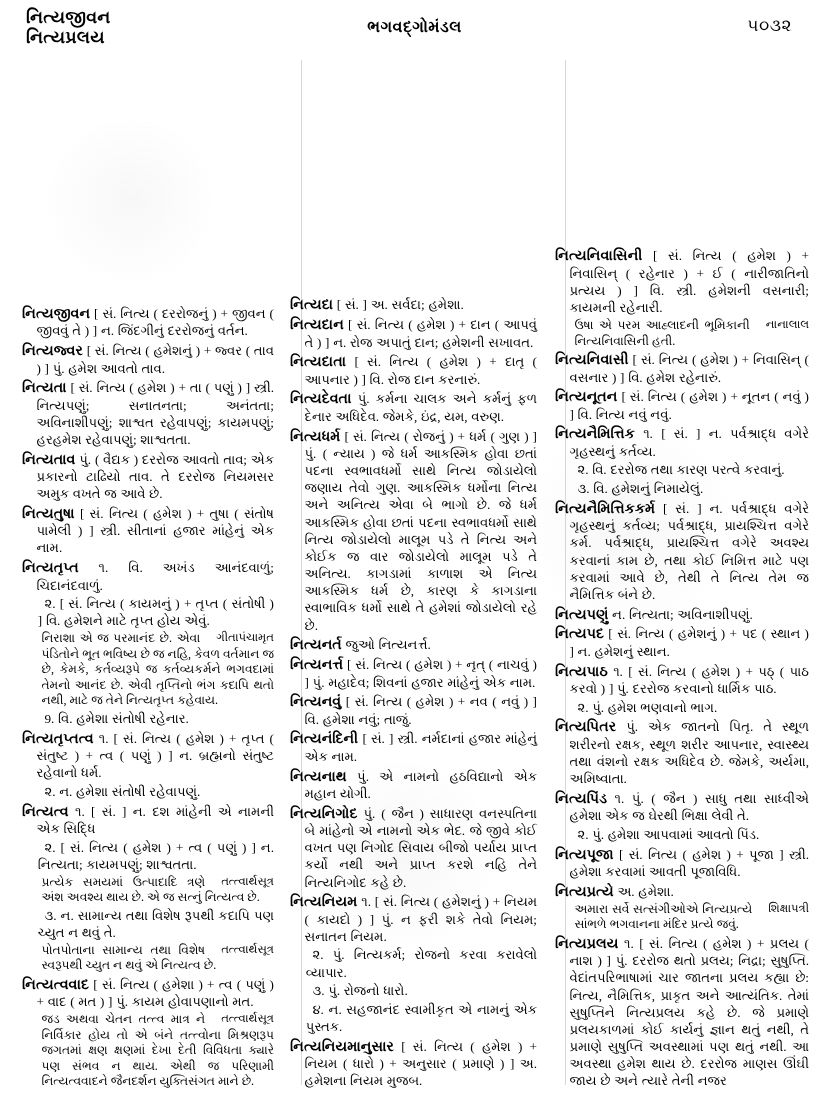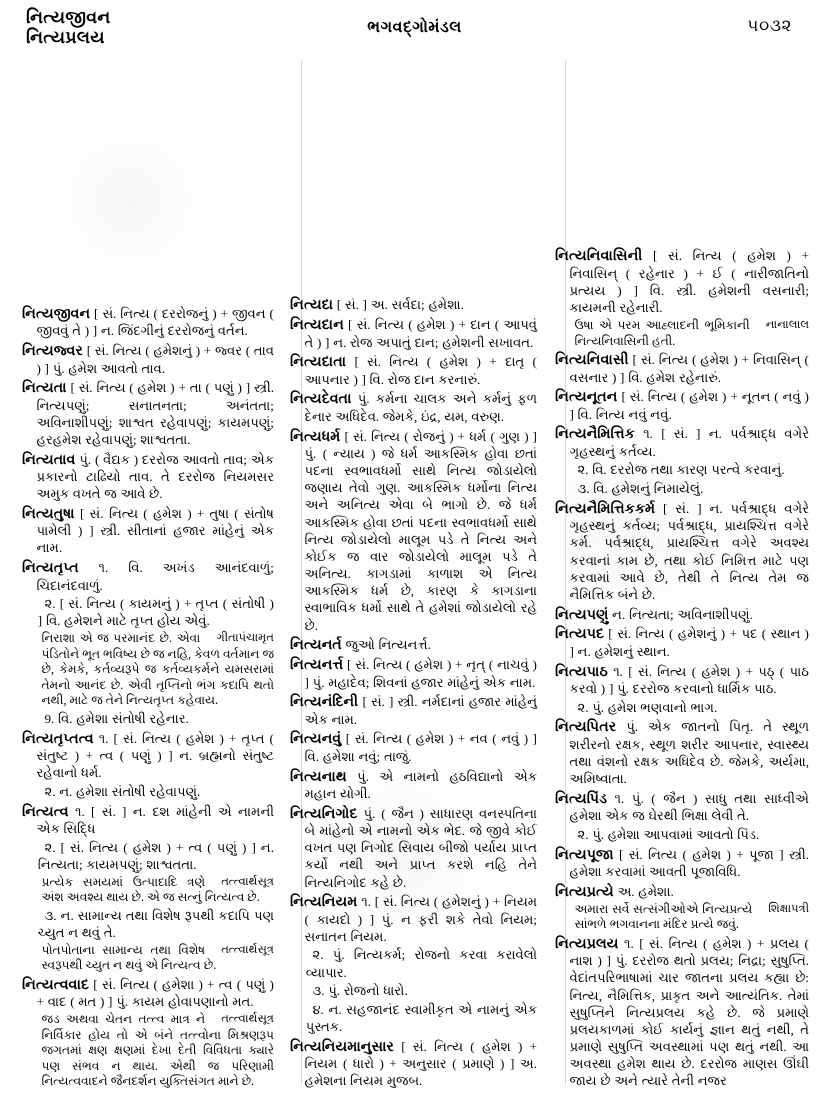--- a/index.html
+++ b/index.html
@@ -164,42 +164,42 @@
     <div class="rule r2"></div>
 
     <div class="col col-1">
         <p class="entry hang"><span class="hw">નિત્યજીવન</span><span> [ સં. નિત્ય ( દરરોજનું ) + જીવન ( જીવવું તે ) ] ન. જિંદગીનું દરરોજનું વર્તન.</span></p>
         <p class="entry hang"><span class="hw">નિત્યજ્વર</span><span> [ સં. નિત્ય ( હમેશનું ) + જ્વર ( તાવ ) ] પું. હમેશ આવતો તાવ.</span></p>
         <p class="entry hang"><span class="hw">નિત્યતા</span><span> [ સં. નિત્ય ( હમેશ ) + તા ( પણું ) ] સ્ત્રી. નિત્યપણું; સનાતનતા; અનંતતા; અવિનાશીપણું; શાશ્વત રહેવાપણું; કાયમપણું; હરહમેશ રહેવાપણું; શાશ્વતતા.</span></p>
         <p class="entry hang"><span class="hw">નિત્યતાવ</span><span> પું. ( વૈદ્યક ) દરરોજ આવતો તાવ; એક પ્રકારનો ટાઢિયો તાવ. તે દરરોજ નિયમસર અમુક વખતે જ આવે છે.</span></p>
         <p class="entry hang"><span class="hw">નિત્યતુષા</span><span> [ સં. નિત્ય ( હમેશ ) + તુષા ( સંતોષ પામેલી ) ] સ્ત્રી. સીતાનાં હજાર માંહેનું એક નામ.</span></p>
         <p class="entry hang"><span class="hw">નિત્યતૃપ્ત</span><span> ૧. વિ. અખંડ આનંદવાળું; ચિદાનંદવાળું.</span></p>
         <p class="entry sub"><span>૨. [ સં. નિત્ય ( કાયમનું ) + તૃપ્ત ( સંતોષી ) ] વિ. હમેશને માટે તૃપ્ત હોય એવું.</span></p>
-        <p class="quote"><span class="src">ગીતાપંચામૃત</span><span>નિરાશા એ જ પરમાનંદ છે. એવા પંડિતોને ભૂત ભવિષ્ય છે જ નહિ, કેવળ વર્તમાન જ છે, કેમકે, કર્તવ્યરૂપે જ કર્તવ્યકર્મને યમસરામાં તેમનો આનંદ છે. એવી તૃપ્તિનો ભંગ કદાપિ થતો નથી, માટે જ તેને નિત્યતૃપ્ત કહેવાય.</span></p>
+        <p class="quote"><span class="src">ગીતાપંચામૃત</span><span>નિરાશા એ જ પરમાનંદ છે. એવા પંડિતોને ભૂત ભવિષ્ય છે જ નહિ, કેવળ વર્તમાન જ છે, કેમકે, કર્તવ્યરૂપે જ કર્તવ્યકર્મને ભગવદામાં તેમનો આનંદ છે. એવી તૃપ્તિનો ભંગ કદાપિ થતો નથી, માટે જ તેને નિત્યતૃપ્ત કહેવાય.</span></p>
         <p class="entry sub"><span>9. વિ. હમેશા સંતોષી રહેનાર.</span></p>
         <p class="entry hang"><span class="hw">નિત્યતૃપ્તત્વ</span><span> ૧. [ સં. નિત્ય ( હમેશ ) + તૃપ્ત ( સંતુષ્ટ ) + ત્વ ( પણું ) ] ન. બ્રહ્મનો સંતુષ્ટ રહેવાનો ધર્મ.</span></p>
         <p class="entry sub"><span>૨. ન. હમેશા સંતોષી રહેવાપણું.</span></p>
         <p class="entry hang"><span class="hw">નિત્યત્વ</span><span> ૧. [ સં. ] ન. દશ માંહેની એ નામની એક સિદ્ધિ</span></p>
         <p class="entry sub"><span>૨. [ સં. નિત્ય ( હમેશ ) + ત્વ ( પણું ) ] ન. નિત્યતા; કાયમપણું; શાશ્વતતા.</span></p>
         <p class="quote"><span class="src">તત્ત્વાર્થસૂત્ર</span><span>પ્રત્યેક સમયમાં ઉત્પાદાદિ ત્રણે અંશ અવશ્ય થાય છે. એ જ સત્નું નિત્યત્વ છે.</span></p>
         <p class="entry sub"><span>૩. ન. સામાન્ય તથા વિશેષ રૂપથી કદાપિ પણ ચ્યુત ન થવું તે.</span></p>
         <p class="quote"><span class="src">તત્ત્વાર્થસૂત્ર</span><span>પોતપોતાના સામાન્ય તથા વિશેષ સ્વરૂપથી ચ્યુત ન થવું એ નિત્યત્વ છે.</span></p>
         <p class="entry hang"><span class="hw">નિત્યત્વવાદ</span><span> [ સં. નિત્ય ( હમેશા ) + ત્વ ( પણું ) + વાદ ( મત ) ] પું. કાયમ હોવાપણાનો મત.</span></p>
         <p class="quote"><span class="src">તત્ત્વાર્થસૂત્ર</span><span>જડ અથવા ચેતન તત્ત્વ માત્ર ને નિર્વિકાર હોય તો એ બંને તત્ત્વોના મિશ્રણરૂપ જગતમાં ક્ષણ ક્ષણમાં દેખા દેતી વિવિધતા ક્યારે પણ સંભવ ન થાય. એથી જ પરિણામી નિત્યત્વવાદને જૈનદર્શન યુક્તિસંગત માને છે.</span></p>
       </div>
     <div class="col col-2">
         <p class="entry hang"><span class="hw">નિત્યદા</span><span> [ સં. ] અ. સર્વદા; હમેશા.</span></p>
         <p class="entry hang"><span class="hw">નિત્યદાન</span><span> [ સં. નિત્ય ( હમેશ ) + દાન ( આપવું તે ) ] ન. રોજ અપાતું દાન; હમેશની સખાવત.</span></p>
         <p class="entry hang"><span class="hw">નિત્યદાતા</span><span> [ સં. નિત્ય ( હમેશ ) + દાતૃ ( આપનાર ) ] વિ. રોજ દાન કરનારું.</span></p>
         <p class="entry hang"><span class="hw">નિત્યદેવતા</span><span> પું. કર્મના ચાલક અને કર્મનું ફળ દેનાર અધિદેવ. જેમકે, ઇંદ્ર, યમ, વરુણ.</span></p>
         <p class="entry hang"><span class="hw">નિત્યધર્મ</span><span> [ સં. નિત્ય ( રોજનું ) + ધર્મ ( ગુણ ) ] પું. ( ન્યાય ) જે ધર્મ આકસ્મિક હોવા છતાં પદના સ્વભાવધર્મો સાથે નિત્ય જોડાયેલો જણાય તેવો ગુણ. આકસ્મિક ધર્મોના નિત્ય અને અનિત્ય એવા બે ભાગો છે. જે ધર્મ આકસ્મિક હોવા છતાં પદના સ્વભાવધર્મો સાથે નિત્ય જોડાયેલો માલૂમ પડે તે નિત્ય અને કોઈક જ વાર જોડાયેલો માલૂમ પડે તે અનિત્ય. કાગડામાં કાળાશ એ નિત્ય આકસ્મિક ધર્મ છે, કારણ કે કાગડાના સ્વાભાવિક ધર્મો સાથે તે હમેશાં જોડાયેલો રહે છે.</span></p>
         <p class="entry hang"><span class="hw">નિત્યનર્ત</span><span> જુઓ નિત્યનર્ત્ત.</span></p>
         <p class="entry hang"><span class="hw">નિત્યનર્ત્ત</span><span> [ સં. નિત્ય ( હમેશ ) + નૃત્ ( નાચવું ) ] પું. મહાદેવ; શિવનાં હજાર માંહેનું એક નામ.</span></p>
+        <p class="entry hang"><span class="hw">નિત્યનવું</span><span> [ સં. નિત્ય ( હમેશ ) + નવ ( નવું ) ] વિ. હમેશા નવું; તાજું.</span></p>
         <p class="entry hang"><span class="hw">નિત્યનંદિની</span><span> [ સં. ] સ્ત્રી. નર્મદાનાં હજાર માંહેનું એક નામ.</span></p>
-        <p class="entry hang"><span class="hw">નિત્યનવું</span><span> [ સં. નિત્ય ( હમેશ ) + નવ ( નવું ) ] વિ. હમેશા નવું; તાજું.</span></p>
         <p class="entry hang"><span class="hw">નિત્યનાથ</span><span> પું. એ નામનો હઠવિદ્યાનો એક મહાન યોગી.</span></p>
         <p class="entry hang"><span class="hw">નિત્યનિગોદ</span><span> પું. ( જૈન ) સાધારણ વનસ્પતિના બે માંહેનો એ નામનો એક ભેદ. જે જીવે કોઈ વખત પણ નિગોદ સિવાય બીજો પર્યાય પ્રાપ્ત કર્યો નથી અને પ્રાપ્ત કરશે નહિ તેને નિત્યનિગોદ કહે છે.</span></p>
         <p class="entry hang"><span class="hw">નિત્યનિયમ</span><span> ૧. [ સં. નિત્ય ( હમેશનું ) + નિયમ ( કાયદો ) ] પું. ન ફરી શકે તેવો નિયમ; સનાતન નિયમ.</span></p>
         <p class="entry sub"><span>૨. પું. નિત્યકર્મ; રોજનો કરવા કરાવેલો વ્યાપાર.</span></p>
         <p class="entry sub"><span>૩. પું. રોજનો ધારો.</span></p>
         <p class="entry sub"><span>૪. ન. સહજાનંદ સ્વામીકૃત એ નામનું એક પુસ્તક.</span></p>
         <p class="entry hang"><span class="hw">નિત્યનિયમાનુસાર</span><span> [ સં. નિત્ય ( હમેશ ) + નિયમ ( ધારો ) + અનુસાર ( પ્રમાણે ) ] અ. હમેશના નિયમ મુજબ.</span></p>
       </div>
     <div class="col col-3">
         <p class="entry hang"><span class="hw">નિત્યનિવાસિની</span><span> [ સં. નિત્ય ( હમેશ ) + નિવાસિન્ ( રહેનાર ) + ઈ ( નારીજાતિનો પ્રત્યય ) ] વિ. સ્ત્રી. હમેશની વસનારી; કાયમની રહેનારી.</span></p>

